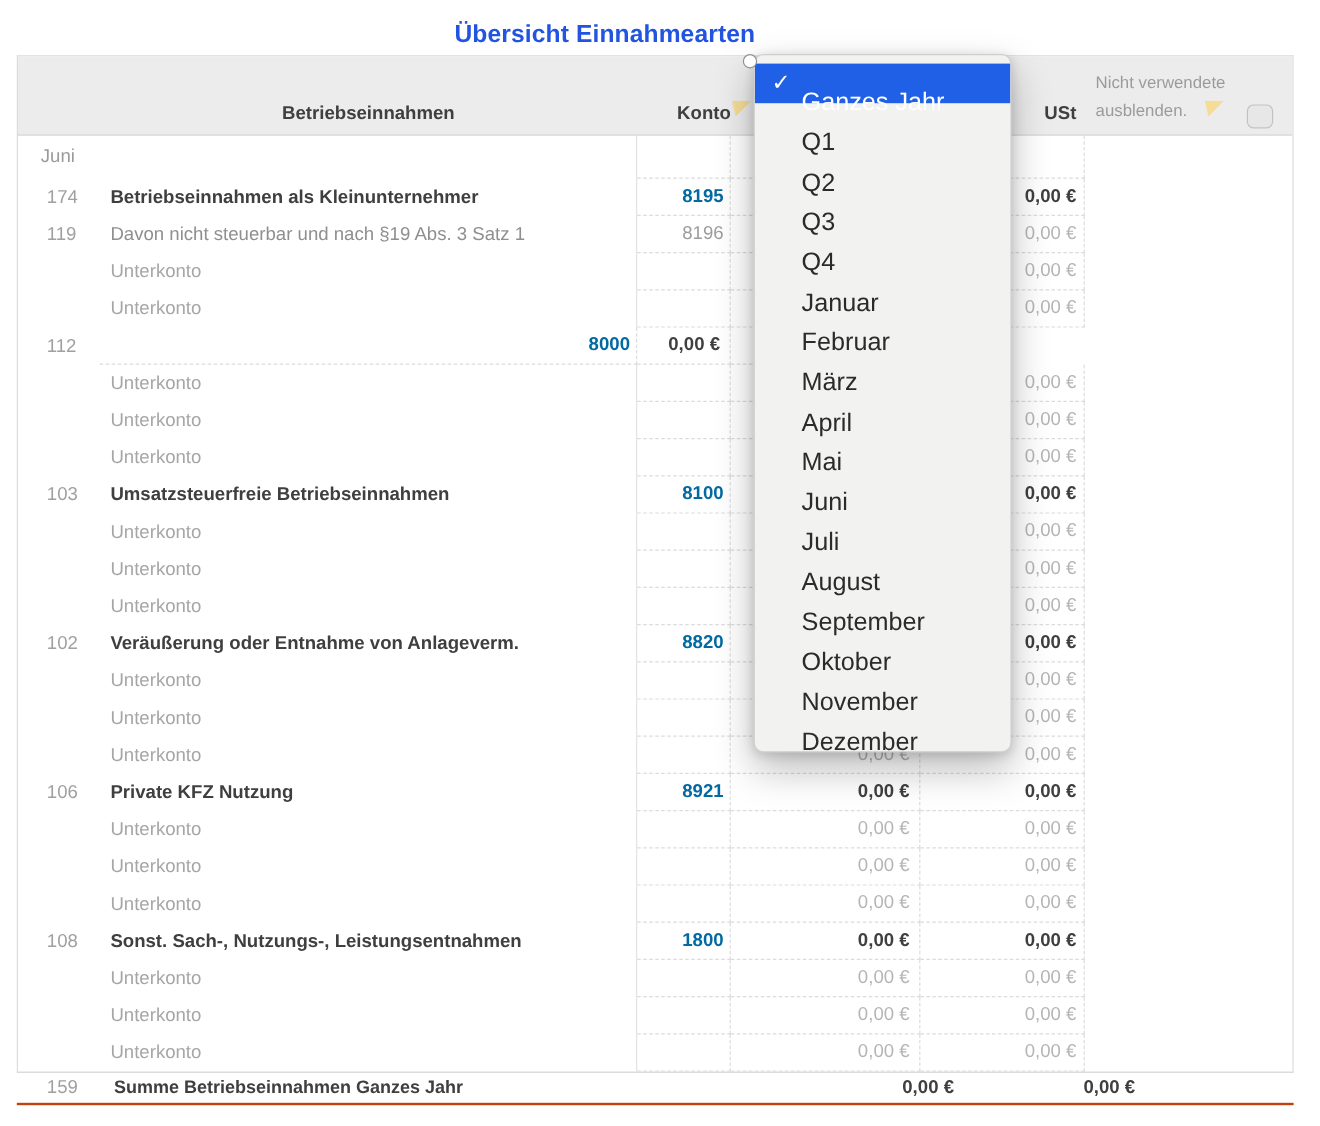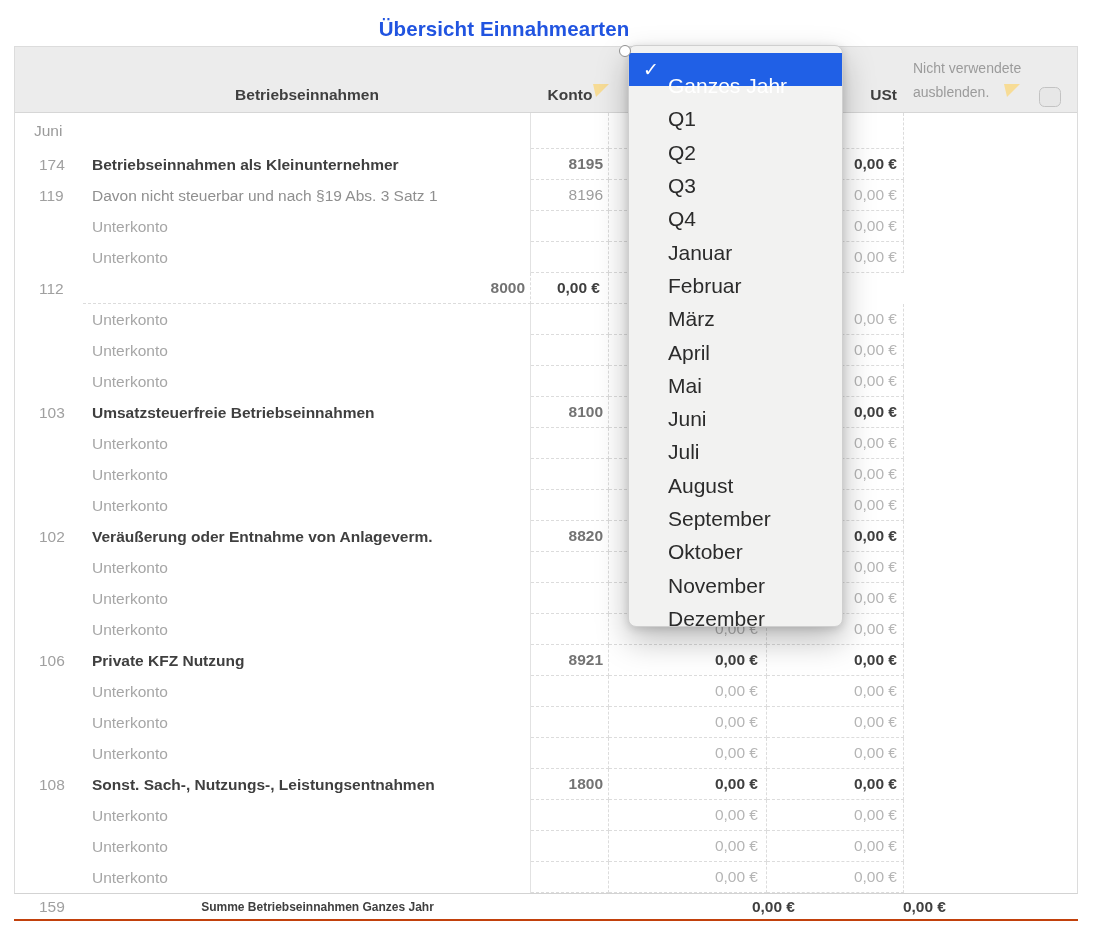--- a/index.html
+++ b/index.html
@@ -17,21 +17,21 @@
   .table-wrap{position:absolute;left:14px;top:46px;width:1064px;}
   .grid{display:grid;grid-template-columns:68px 448px 78px 158px 137px 1fr;}
   .table-main{
     border:1px solid #dcdcdc;border-bottom:1px solid #d3d3d3;box-sizing:border-box;
     background:#ffffff;
   }
   .t-header{height:65px;background:#ececec;border-bottom:1px solid #d6d6d6;}
   .h-cell{display:flex;align-items:flex-end;padding-bottom:8px;box-sizing:border-box;
     font-size:15.5px;font-weight:700;color:#3f3f3f;}
   .h-desc{justify-content:center;}
-  .h-konto{justify-content:center;}
+  .h-konto{justify-content:flex-end;}
   .h-ust{justify-content:flex-end;padding-right:7px;}
   .h-label-wrap{position:relative;display:inline-block;}
   .marker{position:absolute;pointer-events:none;}
   .h-konto .marker{right:-17px;top:-2px;}
   .h-rest{position:relative;padding:0;}
   .hide-unused-text{
     position:absolute;left:9px;top:9px;font-size:14px;font-weight:400;color:#9b9b9b;
     line-height:24px;white-space:nowrap;
   }
   .h-rest .marker{left:100px;top:37px;}
@@ -45,30 +45,30 @@
   .c-desc{border-right:1px solid #e2e2e2;text-align:center;}
   .feld-row{height:36px;}
   .t-row{height:31px;}
   .feld-label{padding-left:19px;font-size:15.5px;color:#9a9a9a;}
   .feld-num{padding-left:24px;font-size:15.5px;color:#a0a0a0;}
   .desc-text{padding-left:9px;font-size:15.5px;color:#8f8f8f;white-space:nowrap;}
   .t-row.sub .desc-text{color:#a6a6a6;}
   .t-row.emph .desc-text{color:#3f3f3f;font-weight:700;}
   .c-konto{justify-content:flex-end;}
   .konto-text{padding-right:5px;font-size:15.5px;color:#9d9d9d;}
-  .t-row.emph .konto-text{color:#737373;font-weight:700;text-align:center;}
+  .t-row.emph .konto-text{color:#0369a1;font-weight:700;text-align:center;}
   .c-betrag,.c-ust{justify-content:flex-end;}
   .amount{font-size:15.5px;color:#b5b5b5;white-space:nowrap;}
   .c-betrag .amount{padding-right:8px;}
   .c-ust .amount{padding-right:6px;}
   .t-row.emph .amount{color:#3f3f3f;font-weight:700;}
   
   .summary-row{height:25px;border-bottom:2px solid #c2410c;padding:0 1px;box-sizing:content-box;gap:12px;}
   .summary-row .cell{border:none;}
-  .sum-label{width:100%;text-align:center;padding-right:3px;font-size:12px;font-weight:700;color:#3f3f3f;white-space:nowrap;}
+  .sum-label{width:100%;text-align:left;padding-right:3px;font-size:15px;font-weight:700;color:#3f3f3f;white-space:nowrap;}
   .summary-row .amount{color:#3f3f3f;font-weight:700;}
   
   .period-menu{
     position:absolute;left:628px;top:45px;width:215px;height:582px;box-sizing:border-box;
     background:#f2f2f1;border:1px solid #cfcfcf;border-radius:8px;overflow:hidden;
     box-shadow:0 14px 32px rgba(0,0,0,.26),0 2px 9px rgba(0,0,0,.14);
     padding:7px 0;z-index:5;
   }
   .menu-item{height:33.3px;display:flex;align-items:center;font-size:21px;color:#2b2b2b;}
   .menu-item .check{

